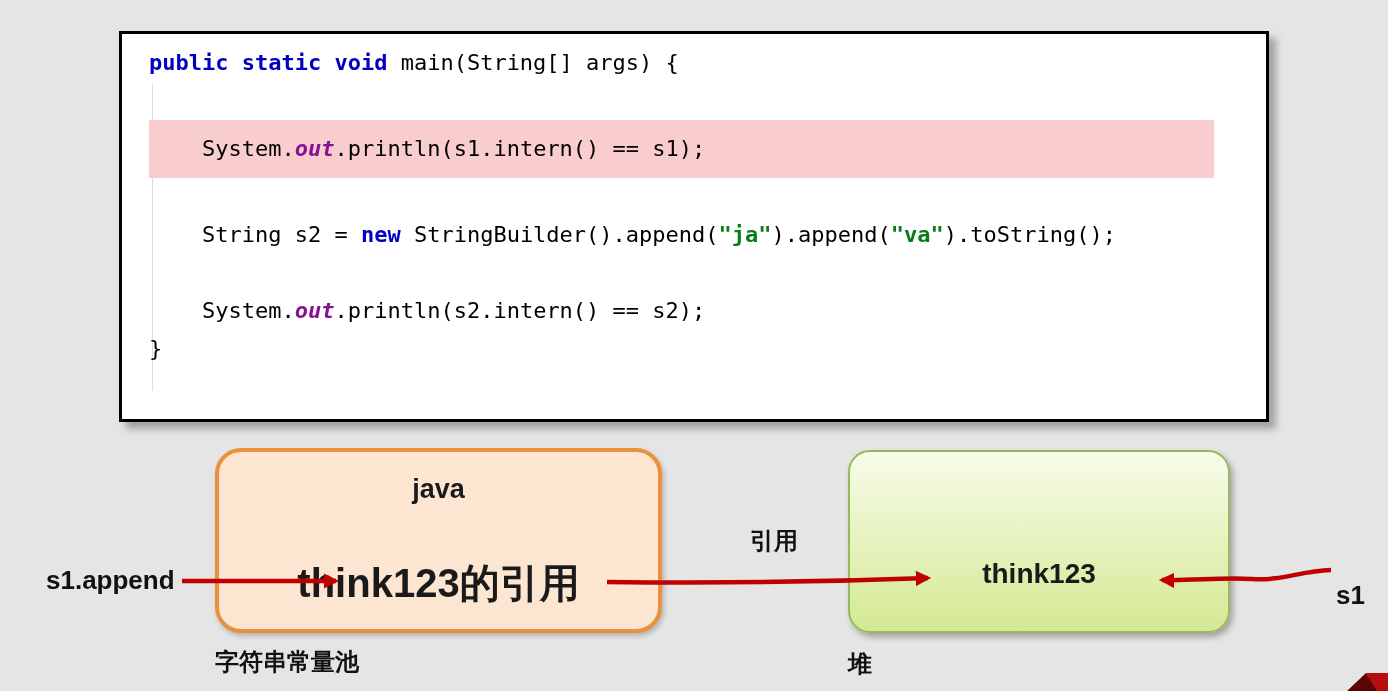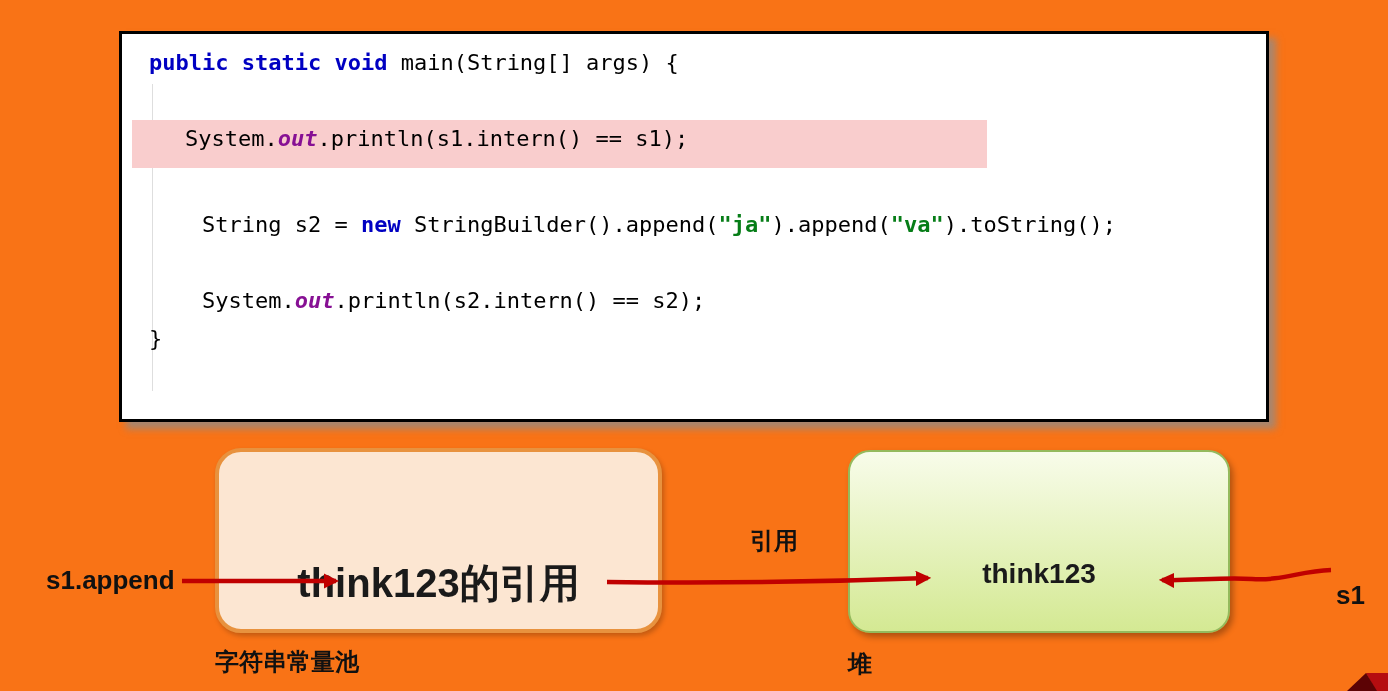--- a/index.html
+++ b/index.html
@@ -1,29 +1,29 @@
 <!DOCTYPE html>
 <html style="--kw: #0000c2; --str: #067d17; --fld: #871094; --code_text: #000000; --code_border: #000000; --highlight: #f9cdcd; --pool_bg: #fce6d2; --pool_border: #e8923e; --heap_bg_top: #f8fcea; --heap_bg_bottom: #d4e993; --heap_border: #94ba5d; --arrow: #c00000; --ribbon: #b50d10; --ribbon_fold: #5c0305;"><head>
 <meta charset="utf-8">
 <style>
   html,body{margin:0;padding:0;background:#fff;}
-  #page{position:relative;width:1388px;height:691px;background:#f97316;overflow:hidden;
+  #page{position:relative;width:1388px;height:691px;background:#e5e5e5;overflow:hidden;
         font-family:"Liberation Sans",sans-serif;}
 
   
   .code-box{position:absolute;left:119px;top:31px;width:1150px;height:391px;
             box-sizing:border-box;background:#fff;border:3px solid var(--code_border);
             box-shadow:7px 7px 7px rgba(140,140,140,.75);padding-top:10px;}
   .indent-guide{position:absolute;left:30px;top:50px;bottom:28px;width:1px;
                 background:#dedede;}
   .code-line{position:relative;font-family:"DejaVu Sans Mono",monospace;
              font-size:22px;line-height:38px;min-height:38px;white-space:pre;
              color:var(--code_text);padding-left:27px;}
-  .code-line.hl{background:var(--highlight);margin-left:10px;padding-left:0;
-                width:855px;padding-bottom:10px;}
+  .code-line.hl{background:var(--highlight);margin-left:27px;padding-left:0;
+                width:1065px;padding-top:10px;padding-bottom:10px;}
   .kw{color:var(--kw);font-weight:bold;}
   .str{color:var(--str);font-weight:bold;}
   .fld{color:var(--fld);font-style:italic;font-weight:bold;}
 
   
   .pool-box{position:absolute;left:215px;top:448px;width:447px;height:185px;
             box-sizing:border-box;background:var(--pool_bg);
             border:4px solid var(--pool_border);border-radius:26px;
             box-shadow:2px 3px 5px rgba(0,0,0,.22);}
   .pool-title{position:absolute;top:22px;left:0;width:100%;text-align:center;
@@ -69,20 +69,21 @@
         <div class="code-line hl"><span>    System.</span><span class="fld">out</span><span>.println(s1.intern() == s1);</span></div>
         <div class="code-line">&nbsp;</div>
         <div class="code-line"><span>    String s2 = </span><span class="kw">new</span><span> StringBuilder().append(</span><span class="str">"ja"</span><span>).append(</span><span class="str">"va"</span><span>).toString();</span></div>
         <div class="code-line">&nbsp;</div>
         <div class="code-line"><span>    System.</span><span class="fld">out</span><span>.println(s2.intern() == s2);</span></div>
         <div class="code-line"><span>}</span></div>
       </div>
   </div>
 
   <div class="pool-box">
+    <div class="pool-title">java</div>
     <div class="pool-value">think123的引用</div>
   </div>
   <div class="caption" id="pool-caption">字符串常量池</div>
 
   <div class="heap-box">
     <div class="heap-value">think123</div>
   </div>
   <div class="caption" id="heap-caption">堆</div>
 
   <div class="side-label" id="label-s1-intern">s1.append</div>

